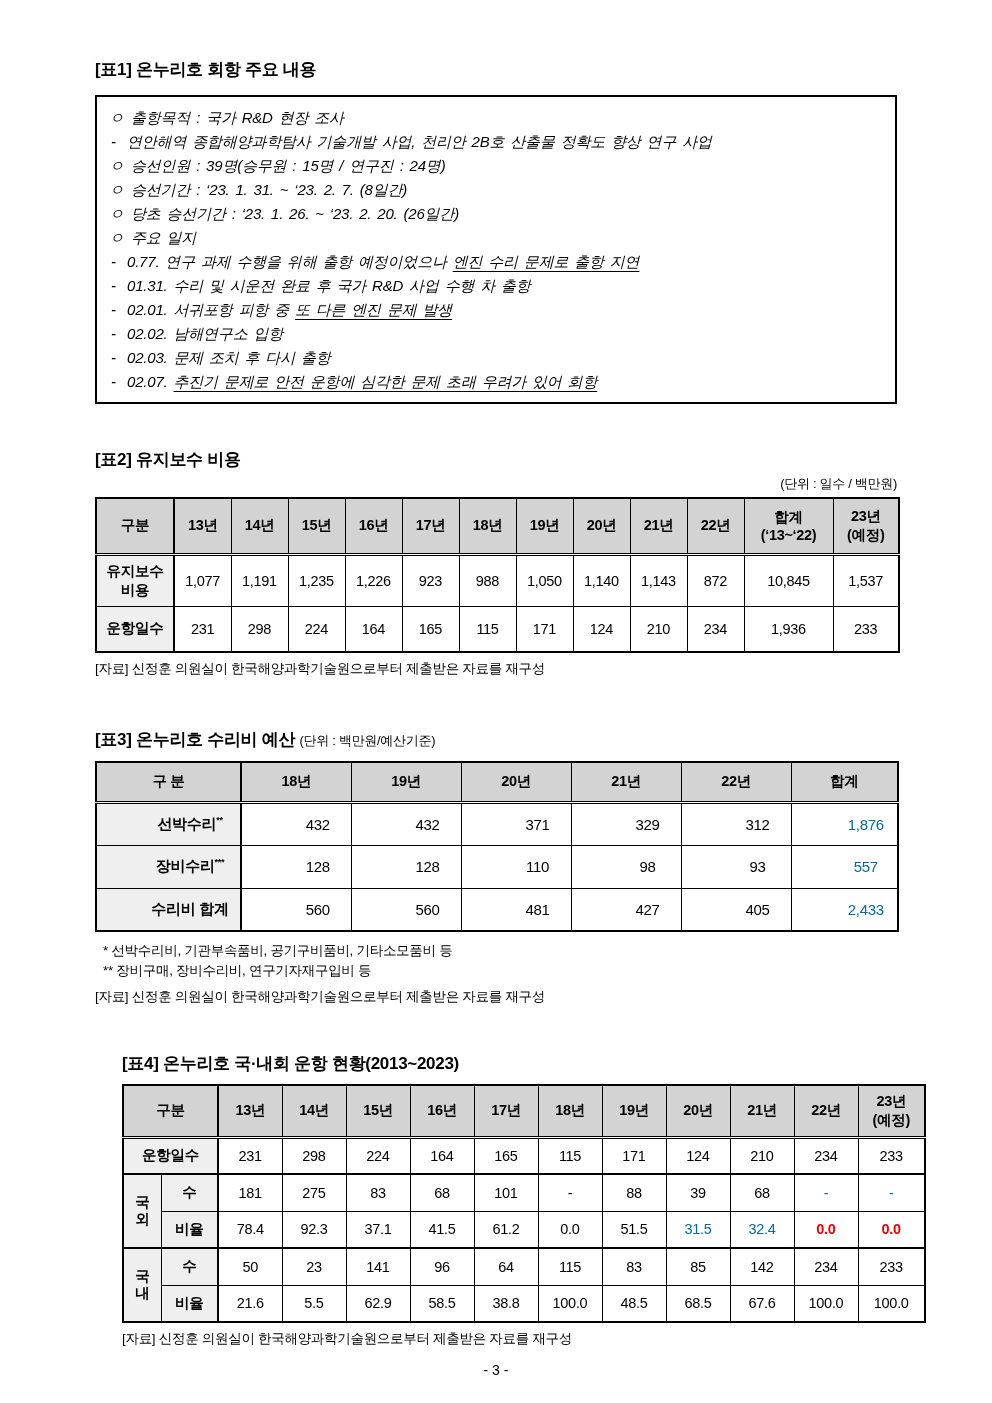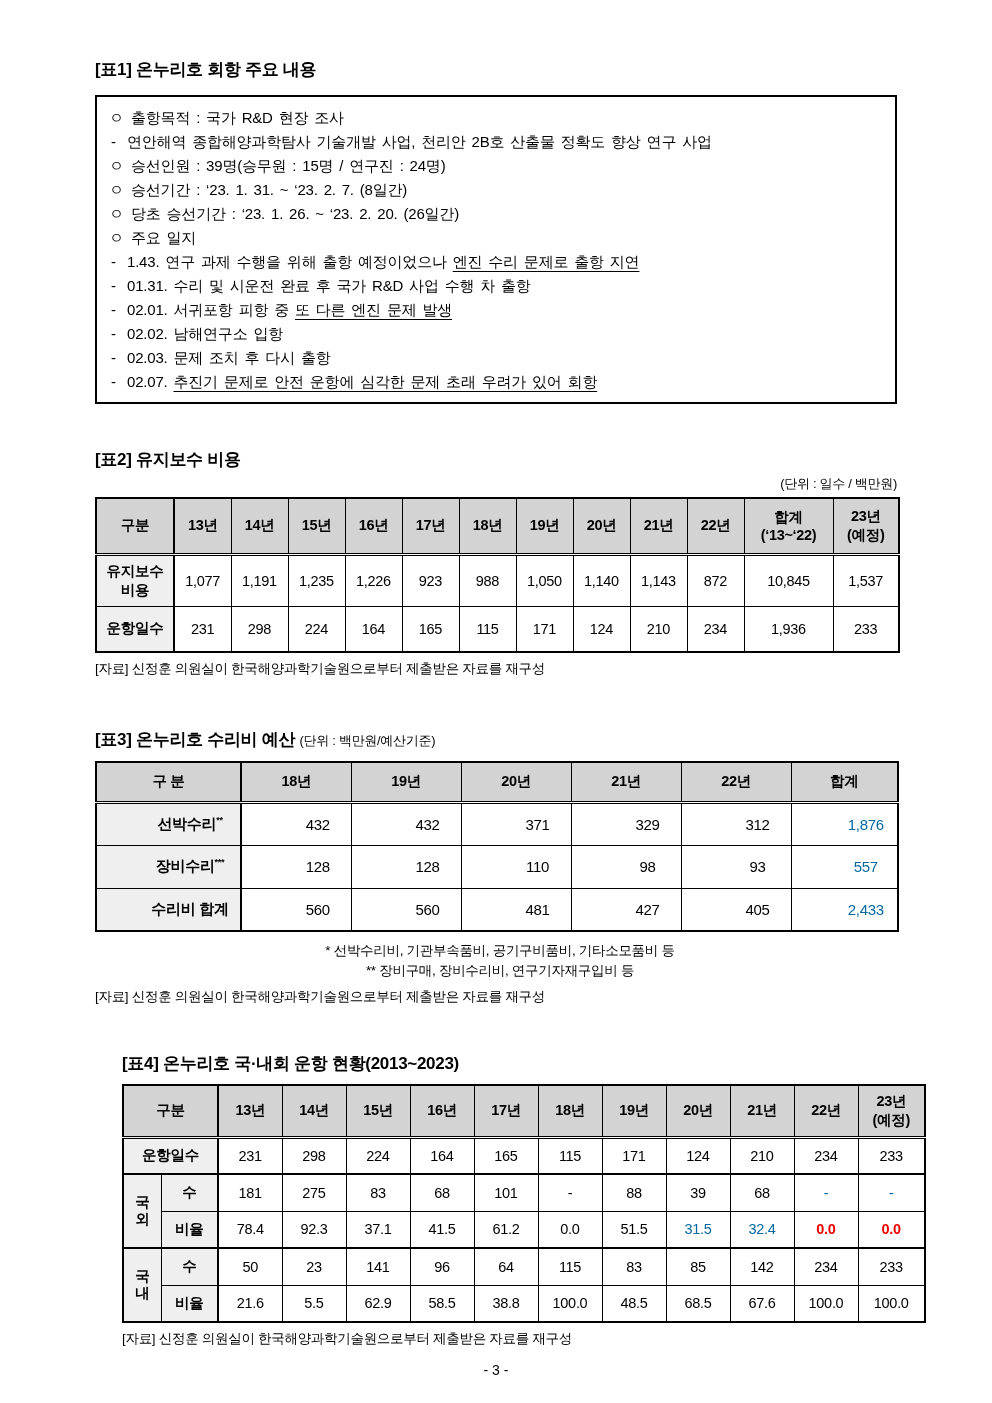--- a/index.html
+++ b/index.html
@@ -8,21 +8,21 @@
     width:992px; height:1403px; overflow:hidden;
     font-family:"Liberation Sans","DejaVu Sans",sans-serif;
     color:#000;
   }
   .page { padding:58px 95px 0 95px; }
 
   .tbl-title { font-size:17px; font-weight:bold; letter-spacing:-0.3px; }
   .tbl-title .unit-inline { font-size:13px; font-weight:normal; }
 
   
-  #box1 { border:2px solid #000; margin-top:14px; padding:9px 10px 8px 12px; }
+  #box1 { border:2px solid #000; margin-top:14px; padding:9px 10px 8px 12px;font-style:italic; }
   .box-line { line-height:24px; font-size:15px; letter-spacing:-0.2px; word-spacing:2px; white-space:nowrap; }
   .box-line .bullet { display:inline-block; width:22px; }
   .box-line.dash .bullet { width:18px; padding-left:2px; }
   .u { text-decoration:underline; text-underline-offset:4px; }
 
   
   table { border-collapse:collapse; table-layout:fixed; width:802px; border:2px solid #000; }
   th,td { border:1px solid #000; text-align:center; vertical-align:middle;
           font-size:14.5px; letter-spacing:-0.3px; padding:2px; }
   th { font-weight:bold; }
@@ -39,21 +39,21 @@
   #table2 .hdr th { height:56px; }
   #table2 tbody tr:nth-child(1) td, #table2 tbody tr:nth-child(1) th { height:52px; }
   #table2 tbody tr:nth-child(2) td, #table2 tbody tr:nth-child(2) th { height:46px; }
 
   
   #sec3 { margin-top:50px; }
   #table3 { margin-top:10px; }
   #table3 .hdr th { height:40px; }
   #table3 tbody th, #table3 tbody td { height:43px; font-size:15px;padding-left:45px; }
   #table3 sup { font-size:9px; }
-  .fnotes { margin-top:9px; padding-left:8px;text-align:center; }
+  .fnotes { margin-top:9px; padding-left:8px; }
   .fnote { font-size:13.5px; letter-spacing:-0.3px; line-height:20px; }
 
   
   #sec4 { margin-top:46px;padding-left:27px; }
   #table4 { margin-top:9px; }
   #table4 .hdr th { height:52px; }
   #table4 tbody th, #table4 tbody td { height:37px; }
   #table4 .group-start th, #table4 .group-start td { border-top:2px solid #000; }
   #table4 .glbl { line-height:17px; }
 
@@ -65,21 +65,21 @@
 <div class="page">
 
   <div class="tbl-title">[표1] 온누리호 회항 주요 내용</div>
   <div id="box1">
       <div class="box-line"><span class="bullet">ㅇ</span><span>출항목적 : 국가 R&amp;D 현장 조사</span></div>
       <div class="box-line dash"><span class="bullet">-</span><span>연안해역 종합해양과학탐사 기술개발 사업, 천리안 2B호 산출물 정확도 향상 연구 사업</span></div>
       <div class="box-line"><span class="bullet">ㅇ</span><span>승선인원 : 39명(승무원 : 15명 / 연구진 : 24명)</span></div>
       <div class="box-line"><span class="bullet">ㅇ</span><span>승선기간 : ‘23. 1. 31. ~ ‘23. 2. 7. (8일간)</span></div>
       <div class="box-line"><span class="bullet">ㅇ</span><span>당초 승선기간 : ‘23. 1. 26. ~ ‘23. 2. 20. (26일간)</span></div>
       <div class="box-line"><span class="bullet">ㅇ</span><span>주요 일지</span></div>
-      <div class="box-line dash"><span class="bullet">-</span><span>1.43. 연구 과제 수행을 위해 출항 예정이었으나 </span><span class="u">엔진 수리 문제로 출항 지연</span></div>
+      <div class="box-line dash"><span class="bullet">-</span><span>0.77. 연구 과제 수행을 위해 출항 예정이었으나 </span><span class="u">엔진 수리 문제로 출항 지연</span></div>
       <div class="box-line dash"><span class="bullet">-</span><span>01.31. 수리 및 시운전 완료 후 국가 R&amp;D 사업 수행 차 출항</span></div>
       <div class="box-line dash"><span class="bullet">-</span><span>02.01. 서귀포항 피항 중 </span><span class="u">또 다른 엔진 문제 발생</span></div>
       <div class="box-line dash"><span class="bullet">-</span><span>02.02. 남해연구소 입항</span></div>
       <div class="box-line dash"><span class="bullet">-</span><span>02.03. 문제 조치 후 다시 출항</span></div>
       <div class="box-line dash"><span class="bullet">-</span><span>02.07. </span><span class="u">추진기 문제로 안전 운항에 심각한 문제 초래 우려가 있어 회항</span></div>
     </div>
 
   <div id="sec2">
     <div class="tbl-title">[표2] 유지보수 비용</div>
     <div class="unit-note">(단위 : 일수 / 백만원)</div>

